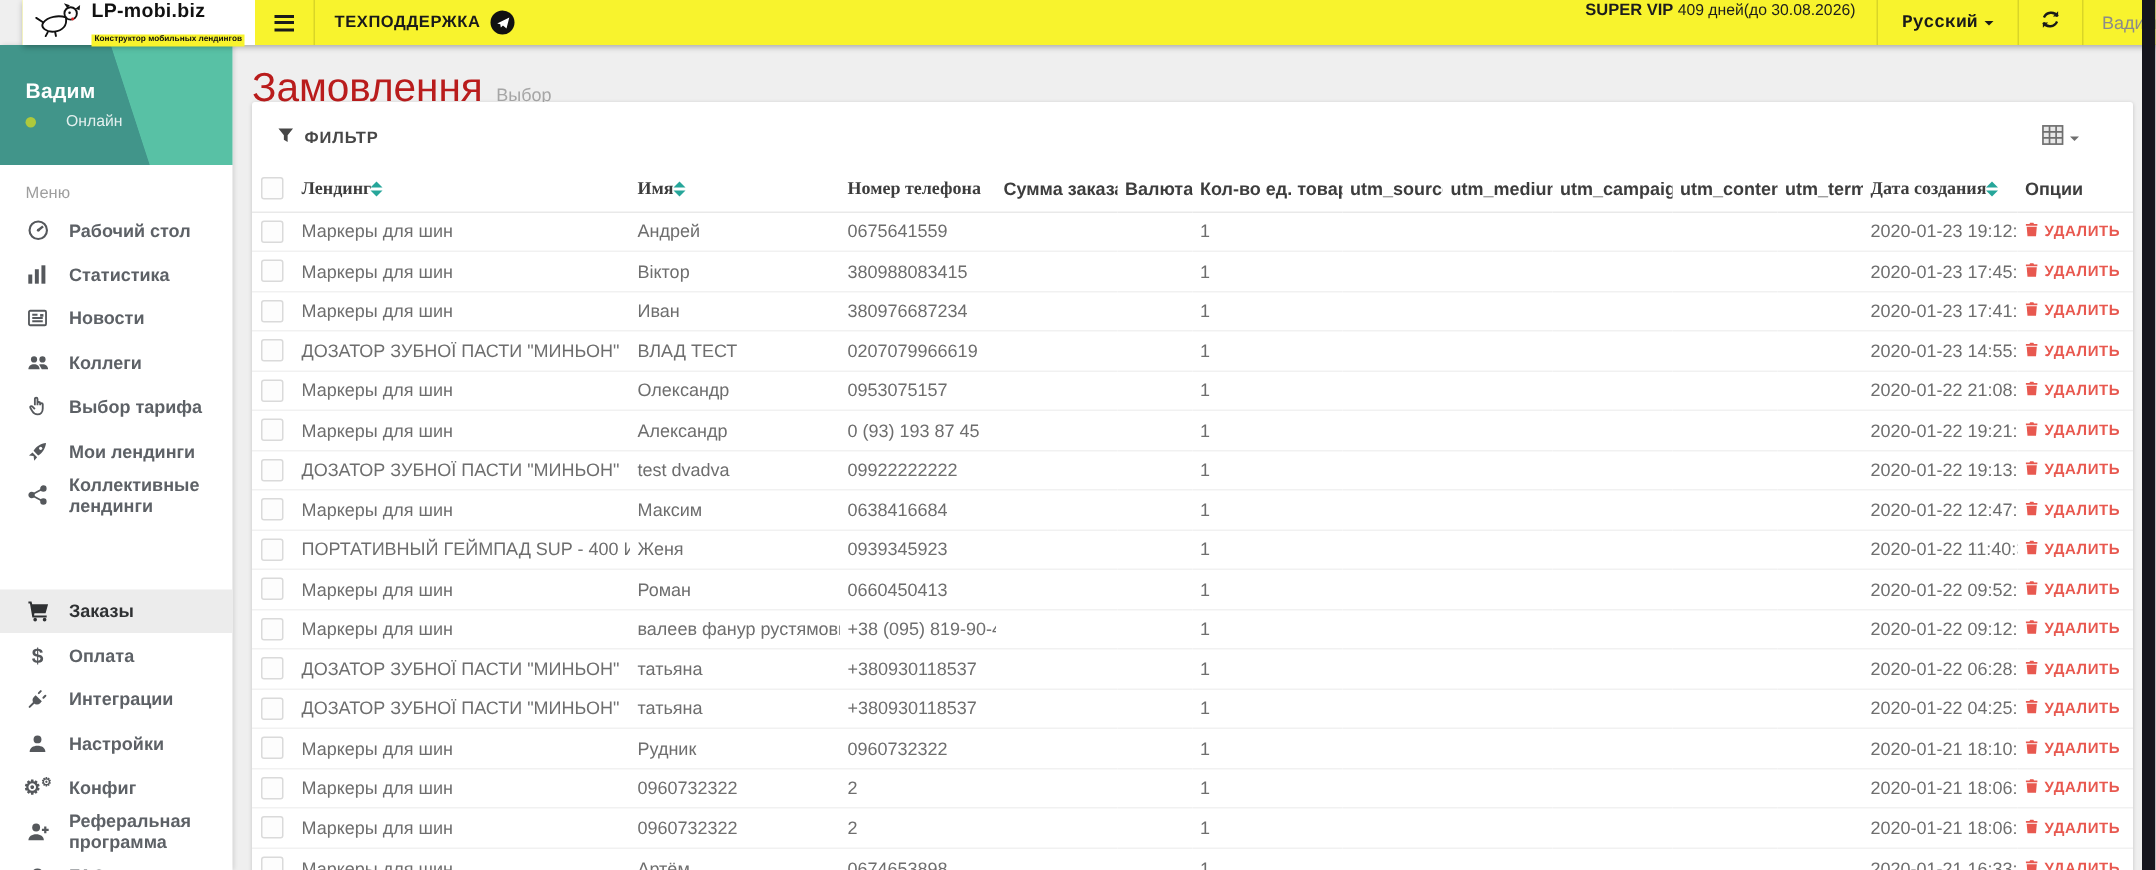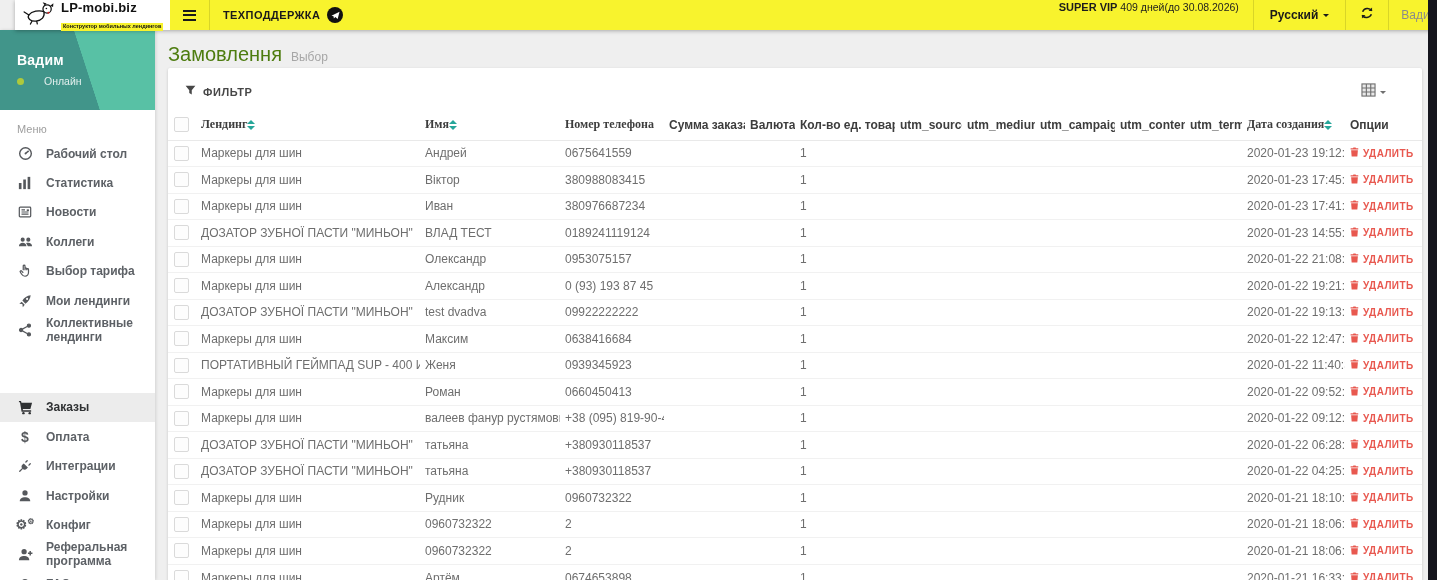--- a/index.html
+++ b/index.html
@@ -15,21 +15,21 @@
   .logo-tagline { display:inline-block; font-size:5.5px; font-weight:700; color:#111; background:#f8f32d; padding:1px 2px; margin-top:1px; }
   .tb-btn { display:flex; align-items:center; padding:0 13px; cursor:pointer; }
   .tb-divider { width:1px; background:rgba(0,0,0,.12); flex:none; }
   .hamburger { display:flex; flex-direction:column; justify-content:center; gap:2.5px; }
   .hamburger i { display:block; width:13px; height:2px; background:#1a1a1a; }
   .support { gap:7px; font-size:11px; font-weight:700; color:#1a1a1a; letter-spacing:.4px; }
   .tg { width:16px; height:16px; border-radius:50%; background:#111; display:flex; align-items:center; justify-content:center; flex:none; }
   .tb-right { margin-left:auto; display:flex; align-items:stretch; }
   .plan { display:flex; flex-direction:row; justify-content:center; font-size:10.5px; color:#1d1d1d; line-height:1.35; padding-right:14px; }
   .plan b { font-size:11px; }
-  .lang { display:flex; align-items:center; gap:5px; font-size:12px; font-weight:700; color:#1a1a1a; padding:0 16px; cursor:pointer; }
+  .lang { display:flex; align-items:center; gap:5px; font-size:12px; font-weight:700; color:#1a1a1a; padding:0 16px; cursor:pointer;font-family:Liberation Mono, monospace; }
   .caret { width:0; height:0; border:3.5px solid transparent; border-top-color:#1a1a1a; margin-top:4px; }
   .refresh-btn { display:flex; align-items:center; padding:0 14px; cursor:pointer; }
   .user-btn { display:flex; align-items:center; padding:0 14px 0 12px; font-size:12px; color:#8b8b8b; cursor:pointer; }
 
   
   .scroll-strip { position:absolute; right:0; top:0; width:9px; height:580px; background:#15151d; z-index:30; }
 
   
   .sidebar { position:absolute; left:0; top:30px; width:155px; height:550px; background:#fff; z-index:10;
              box-shadow:1px 0 3px rgba(0,0,0,.12); }
@@ -39,21 +39,21 @@
   .dot { width:7px; height:7px; border-radius:50%; background:#aec93c; flex:none; }
   .menu-label { font-size:11px; color:#9e9e9e; padding:13px 0 4px 17px; }
   .menu-item { height:29.4px; display:flex; align-items:center; gap:13px; padding-left:17px; font-size:12px; font-weight:600; color:#5d6166; cursor:pointer; }
   .menu-item .mi { width:16px; display:flex; justify-content:center; flex:none; color:#55585c; font-size:13px; line-height:1; }
   .menu-item.active { background:#ececec; color:#2f3133; font-weight:700;margin-top:48px; }
   .menu-item svg { display:block; }
 
   
   .main { position:absolute; left:155px; top:30px; right:9px; bottom:0; }
   .page-head { padding:13px 0 0 13px; display:flex; align-items:baseline; gap:9px; }
-  .page-title { font-size:20px; color:#4d7c0f; font-weight:400; }
+  .page-title { font-size:27px; color:#b91c1c; font-weight:400; }
   .page-subtitle { font-size:12px; color:#a6a6a6; }
   .card { position:absolute; left:13px; right:6px; top:38px; height:600px; background:#fff;
           border-radius:2px; box-shadow:0 1px 3px rgba(0,0,0,.18); }
   .filter-btn { display:inline-flex; align-items:center; gap:7px; font-size:11px; font-weight:700;
                 letter-spacing:.6px; color:#474747; margin:17px 0 12px 17px; cursor:pointer; }
   .grid-btn { position:absolute; top:15px; right:36px; display:flex; align-items:center; gap:4px; cursor:pointer; }
   .grid-caret { width:0; height:0; border:3.5px solid transparent; border-top-color:#6f6f6f; margin-top:3px; }
 
   table { width:100%; border-collapse:collapse; table-layout:fixed; }
   th { font-size:12px; font-weight:700; color:#3d3d3d; text-align:left; padding:0 3px 0 5px; height:30px;
@@ -422,21 +422,21 @@
         </span>
         <span>УДАЛИТЬ</span>
       </a>
     </td>
   </tr>
 
   <tr>
     <td><span class="cb"></span></td>
     <td>ДОЗАТОР ЗУБНОЇ ПАСТИ "МИНЬОН"</td>
     <td>ВЛАД ТЕСТ</td>
-    <td>0189241119124</td>
+    <td>0207079966619</td>
     <td></td>
     <td></td>
     <td>1</td>
     <td></td>
     <td></td>
     <td></td>
     <td></td>
     <td></td>
     <td>2020-01-23 14:55:18</td>
     <td>

